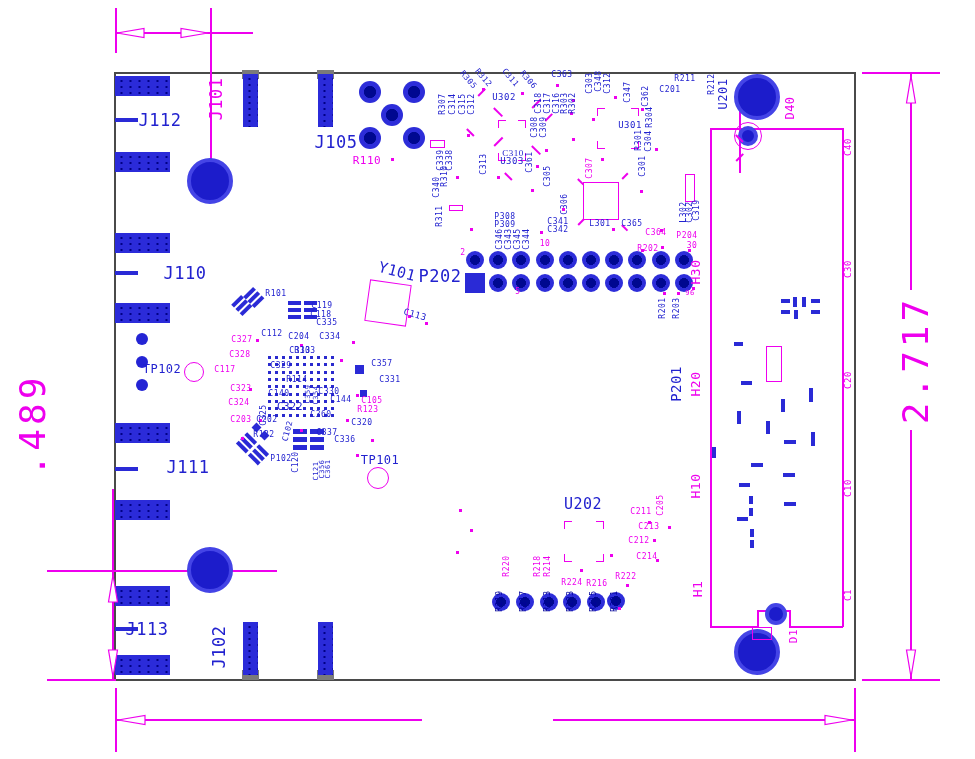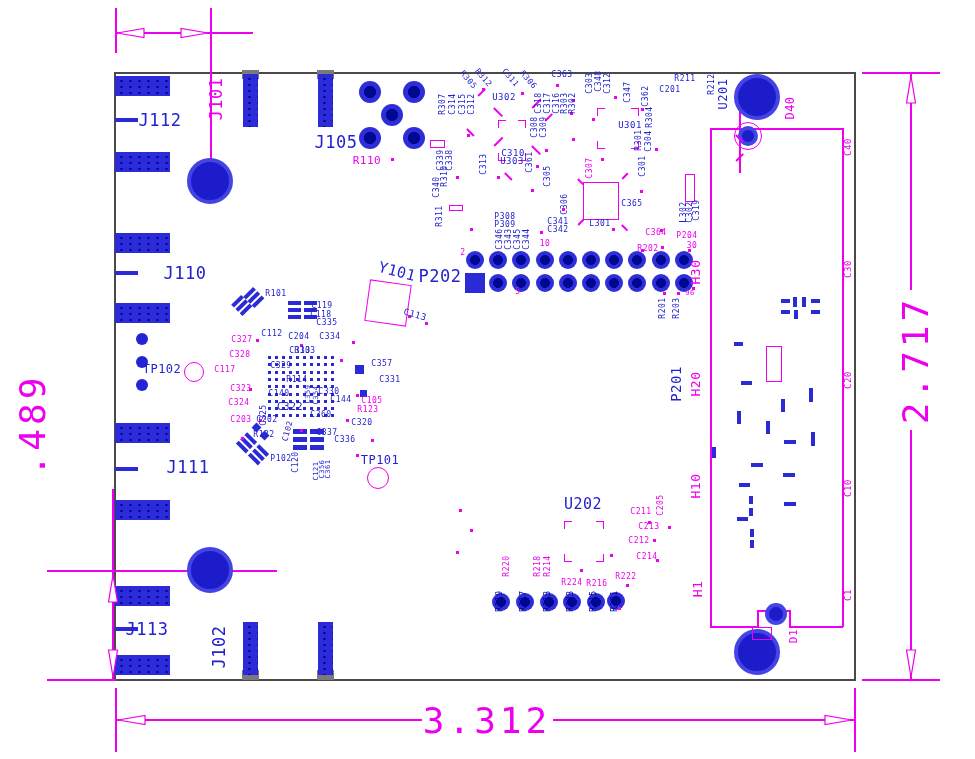--- a/index.html
+++ b/index.html
@@ -424,21 +424,21 @@
       <div class="t b" style="left: 463px; top: 104px; font-size: 8px; transform: translate(-50%, -50%) rotate(-90deg);">C315</div>
       <div class="t b" style="left: 472px; top: 104px; font-size: 8px; transform: translate(-50%, -50%) rotate(-90deg);">C312</div>
       <div class="t b" style="left: 504px; top: 97px; font-size: 9px; transform: translate(-50%, -50%) rotate(0deg);">U302</div>
       <div class="t b" style="left: 539px; top: 103px; font-size: 8px; transform: translate(-50%, -50%) rotate(-90deg);">C318</div>
       <div class="t b" style="left: 548px; top: 103px; font-size: 8px; transform: translate(-50%, -50%) rotate(-90deg);">C317</div>
       <div class="t b" style="left: 557px; top: 103px; font-size: 8px; transform: translate(-50%, -50%) rotate(-90deg);">C316</div>
       <div class="t b" style="left: 565px; top: 103px; font-size: 8px; transform: translate(-50%, -50%) rotate(-90deg);">R303</div>
       <div class="t b" style="left: 573px; top: 103px; font-size: 8px; transform: translate(-50%, -50%) rotate(-90deg);">R302</div>
       <div class="t b" style="left: 535px; top: 127px; font-size: 8px; transform: translate(-50%, -50%) rotate(-90deg);">C308</div>
       <div class="t b" style="left: 544px; top: 127px; font-size: 8px; transform: translate(-50%, -50%) rotate(-90deg);">C309</div>
-      <div class="t b" style="left: 513px; top: 153px; font-size: 9px; transform: translate(-50%, -50%) rotate(0deg);">C310</div>
+      <div class="t b" style="left: 513px; top: 153px; font-size: 9px; transform: translate(-50%, -50%) rotate(0deg); font-family: Liberation Serif, serif;">C310</div>
       <div class="t b" style="left: 512px; top: 161px; font-size: 9px; transform: translate(-50%, -50%) rotate(0deg);">U303</div>
       <div class="t b" style="left: 530px; top: 162px; font-size: 8px; transform: translate(-50%, -50%) rotate(-90deg);">C361</div>
       <div class="t b" style="left: 484px; top: 164px; font-size: 8px; transform: translate(-50%, -50%) rotate(-90deg);">C313</div>
       <div class="t b" style="left: 441px; top: 160px; font-size: 8px; transform: translate(-50%, -50%) rotate(-90deg);">C339</div>
       <div class="t b" style="left: 450px; top: 160px; font-size: 8px; transform: translate(-50%, -50%) rotate(-90deg);">C338</div>
       <div class="t b" style="left: 445px; top: 176px; font-size: 8px; transform: translate(-50%, -50%) rotate(-90deg);">R310</div>
       <div class="t b" style="left: 437px; top: 187px; font-size: 8px; transform: translate(-50%, -50%) rotate(-90deg);">C340</div>
       <div class="t b" style="left: 440px; top: 216px; font-size: 8px; transform: translate(-50%, -50%) rotate(-90deg);">R311</div>
       <div class="t b" style="left: 505px; top: 217px; font-size: 8px; transform: translate(-50%, -50%) rotate(0deg);">P308</div>
       <div class="t b" style="left: 505px; top: 225px; font-size: 8px; transform: translate(-50%, -50%) rotate(0deg);">P309</div>
@@ -458,21 +458,21 @@
       <div class="t b" style="left: 646px; top: 96px; font-size: 8px; transform: translate(-50%, -50%) rotate(-90deg);">C362</div>
       <div class="t b" style="left: 670px; top: 90px; font-size: 8px; transform: translate(-50%, -50%) rotate(0deg);">C201</div>
       <div class="t b" style="left: 685px; top: 79px; font-size: 8px; transform: translate(-50%, -50%) rotate(0deg);">R211</div>
       <div class="t b" style="left: 712px; top: 84px; font-size: 8px; transform: translate(-50%, -50%) rotate(-90deg);">R212</div>
       <div class="t b" style="left: 630px; top: 125px; font-size: 9px; transform: translate(-50%, -50%) rotate(0deg);">U301</div>
       <div class="t b" style="left: 650px; top: 117px; font-size: 8px; transform: translate(-50%, -50%) rotate(-90deg);">R304</div>
       <div class="t b" style="left: 639px; top: 140px; font-size: 8px; transform: translate(-50%, -50%) rotate(-90deg);">R301</div>
       <div class="t b" style="left: 649px; top: 141px; font-size: 8px; transform: translate(-50%, -50%) rotate(-90deg);">C304</div>
       <div class="t b" style="left: 643px; top: 166px; font-size: 8px; transform: translate(-50%, -50%) rotate(-90deg);">C301</div>
       <div class="t b" style="left: 600px; top: 224px; font-size: 8px; transform: translate(-50%, -50%) rotate(0deg);">L301</div>
-      <div class="t b" style="left: 632px; top: 204px; font-size: 8px; transform: translate(-50%, -50%) rotate(0deg);">C365</div>
+      <div class="t b" style="left: 632px; top: 224px; font-size: 8px; transform: translate(-50%, -50%) rotate(0deg);">C365</div>
       <div class="t b" style="left: 684px; top: 212px; font-size: 8px; transform: translate(-50%, -50%) rotate(-90deg);">L302</div>
       <div class="t b" style="left: 690px; top: 212px; font-size: 8px; transform: translate(-50%, -50%) rotate(-90deg);">C302</div>
       <div class="t b" style="left: 697px; top: 210px; font-size: 8px; transform: translate(-50%, -50%) rotate(-90deg);">C319</div>
       <div class="t m" style="left: 656px; top: 233px; font-size: 8px; transform: translate(-50%, -50%) rotate(0deg);">C364</div>
       <div class="t m" style="left: 648px; top: 249px; font-size: 8px; transform: translate(-50%, -50%) rotate(0deg);">R202</div>
       <div class="t m" style="left: 687px; top: 236px; font-size: 8px; transform: translate(-50%, -50%) rotate(0deg);">P204</div>
       <div class="t m" style="left: 692px; top: 246px; font-size: 8px; transform: translate(-50%, -50%) rotate(0deg);">30</div>
       <div class="t m" style="left: 463px; top: 253px; font-size: 8px; transform: translate(-50%, -50%) rotate(0deg);">2</div>
       <div class="t m" style="left: 545px; top: 244px; font-size: 8px; transform: translate(-50%, -50%) rotate(0deg);">10</div>
       <div class="t m" style="left: 518px; top: 292px; font-size: 8px; transform: translate(-50%, -50%) rotate(0deg);">5</div>
@@ -532,14 +532,13 @@
       <div class="t m" style="left: 626px; top: 577px; font-size: 8px; transform: translate(-50%, -50%) rotate(0deg);">R222</div>
       <div class="t n" style="left: 500px; top: 601px; font-size: 8px; transform: translate(-50%, -50%) rotate(-90deg);">R219</div>
       <div class="t n" style="left: 524px; top: 601px; font-size: 8px; transform: translate(-50%, -50%) rotate(-90deg);">R217</div>
       <div class="t n" style="left: 548px; top: 601px; font-size: 8px; transform: translate(-50%, -50%) rotate(-90deg);">R213</div>
       <div class="t n" style="left: 571px; top: 601px; font-size: 8px; transform: translate(-50%, -50%) rotate(-90deg);">R223</div>
       <div class="t n" style="left: 594px; top: 601px; font-size: 8px; transform: translate(-50%, -50%) rotate(-90deg);">R215</div>
       <div class="t n" style="left: 615px; top: 601px; font-size: 8px; transform: translate(-50%, -50%) rotate(-90deg);">R221</div>
     </div>
   <div class="dim-text" id="dim-left">.489</div>
   <div class="dim-text" id="dim-right">2.717</div>
-  <div class="dim-text" id="dim-bottom">3.312</div>
 </div>
 
 </body></html>

